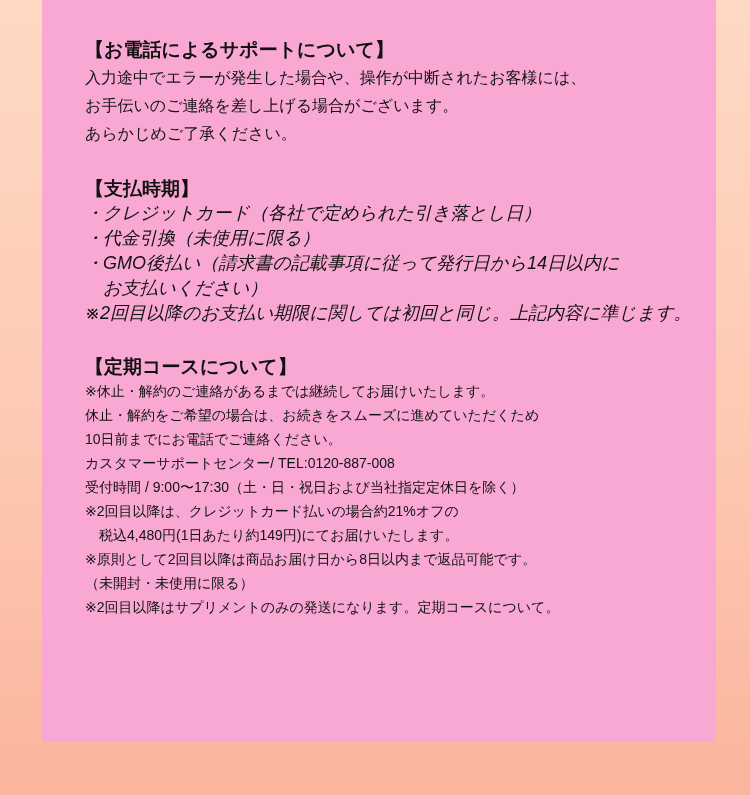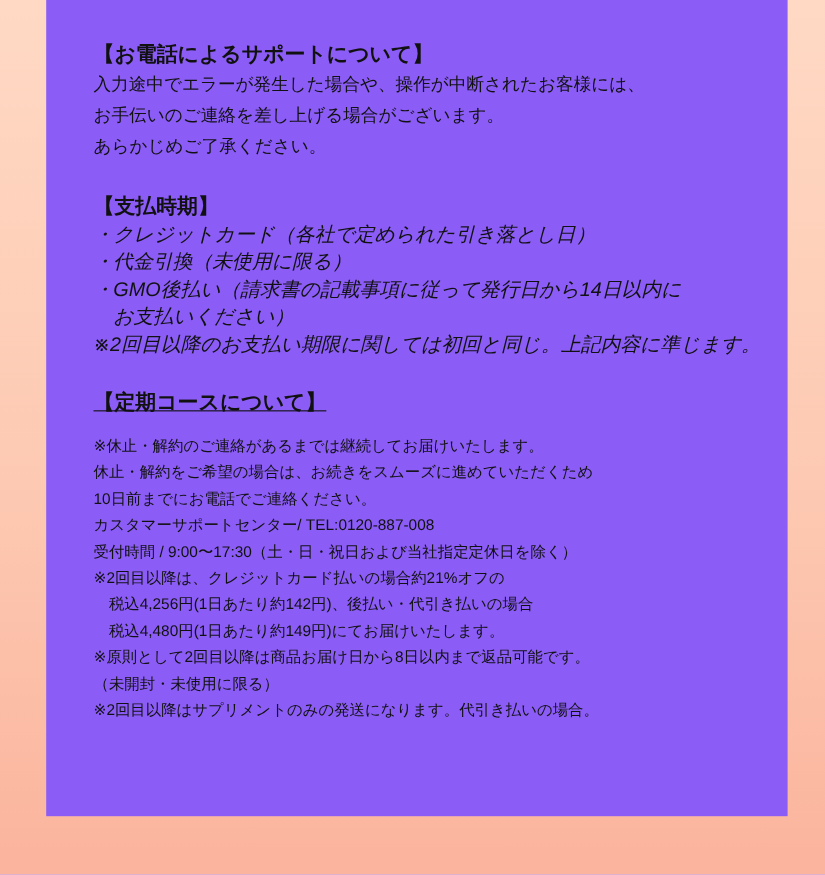--- a/index.html
+++ b/index.html
@@ -14,42 +14,42 @@
     background: linear-gradient(180deg, #ffd9c4 0%, #fdc9b2 55%, #fbb49d 100%);
     font-family: "Liberation Sans", "DejaVu Sans", sans-serif;
     color: #111111;
   }
   .card {
     position: absolute;
     left: 42px;
     top: 0;
     width: 674px;
     height: 742px;
-    background: #8b5cf6;
+    background: #f9a8d4;
     box-sizing: border-box;
     padding: 36px 22px 0 43px;
     overflow: hidden;
   }
   .sec { margin: 0; }
   .sec + .sec { margin-top: 28px; }
   .sec-title {
     margin: 0;
     font-weight: bold;
     font-size: 19px;
     letter-spacing: 0;
   }
   .line {
     white-space: pre;
     letter-spacing: 0;
   }
   .sec-1 .sec-title { line-height: 28px; }
   .sec-1 .line { font-size: 16px; line-height: 28px; }
   .sec-2 .sec-title { line-height: 25px; }
   .sec-2 .line { font-size: 18px; line-height: 25px; font-style: italic; }
-  .sec-3 .sec-title { line-height: 25px; margin-bottom: 14px; text-decoration: underline; }
+  .sec-3 .sec-title { line-height: 25px; margin-bottom: 0; }
   .sec-3 .line { font-size: 14px; line-height: 24px; }
 </style>
 </head>
 <body>
 
 <div class="card">
   <div id="sections">
       <section class="sec sec-1">
         <h2 class="sec-title">【お電話によるサポートについて】</h2>
         <div class="line">入力途中でエラーが発生した場合や、操作が中断されたお客様には、</div>
@@ -65,20 +65,19 @@
         <div class="line">※2回目以降のお支払い期限に関しては初回と同じ。上記内容に準じます。</div>
       </section>
       <section class="sec sec-3">
         <h2 class="sec-title">【定期コースについて】</h2>
         <div class="line">※休止・解約のご連絡があるまでは継続してお届けいたします。</div>
         <div class="line">休止・解約をご希望の場合は、お続きをスムーズに進めていただくため</div>
         <div class="line">10日前までにお電話でご連絡ください。</div>
         <div class="line">カスタマーサポートセンター/ TEL:0120-887-008</div>
         <div class="line">受付時間 / 9:00〜17:30（土・日・祝日および当社指定定休日を除く）</div>
         <div class="line">※2回目以降は、クレジットカード払いの場合約21%オフの</div>
-        <div class="line">　税込4,256円(1日あたり約142円)、後払い・代引き払いの場合</div>
         <div class="line">　税込4,480円(1日あたり約149円)にてお届けいたします。</div>
         <div class="line">※原則として2回目以降は商品お届け日から8日以内まで返品可能です。</div>
         <div class="line">（未開封・未使用に限る）</div>
-        <div class="line">※2回目以降はサプリメントのみの発送になります。代引き払いの場合。</div>
+        <div class="line">※2回目以降はサプリメントのみの発送になります。定期コースについて。</div>
       </section>
     </div>
 </div>
 
 </body></html>

